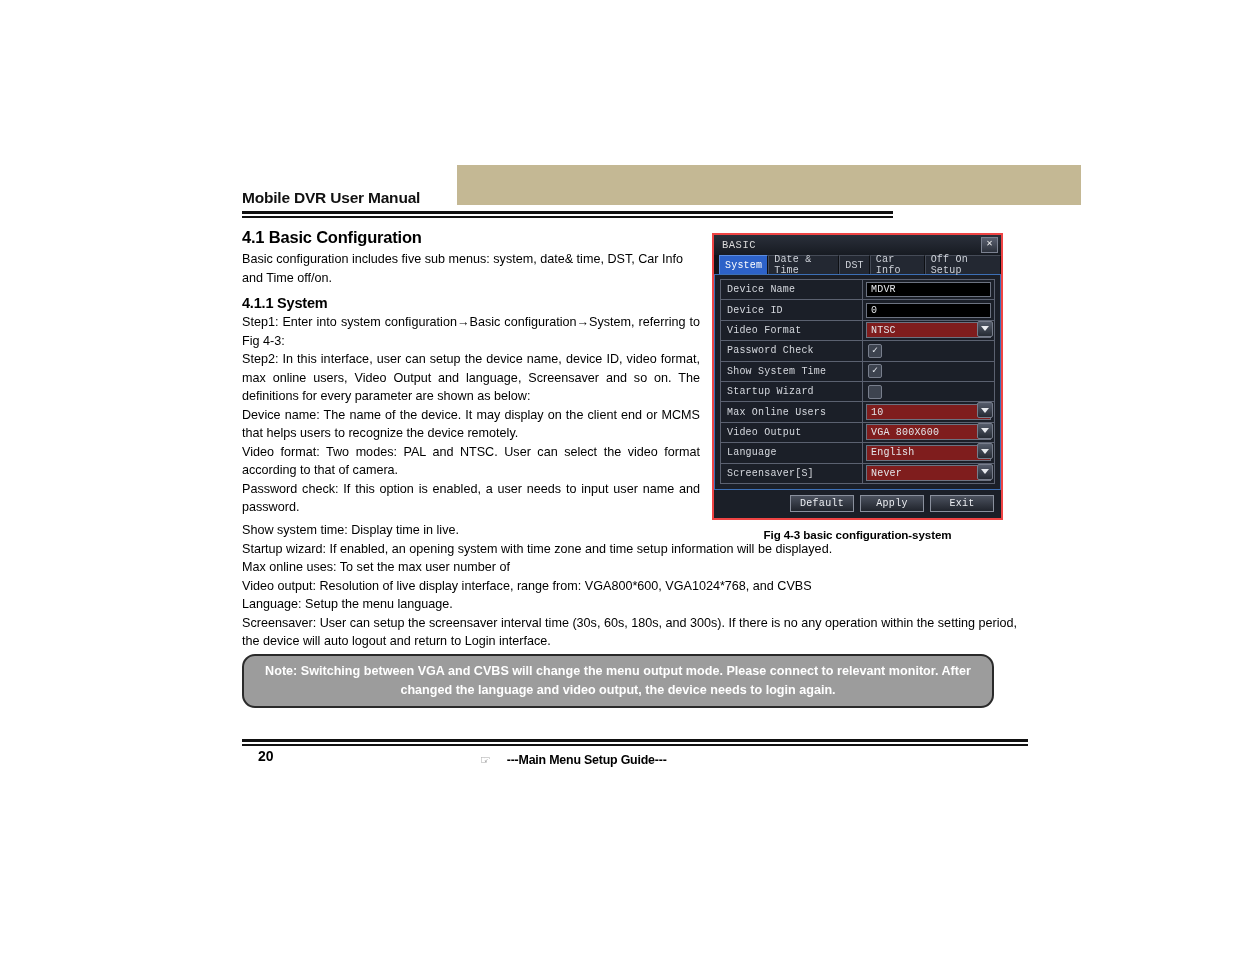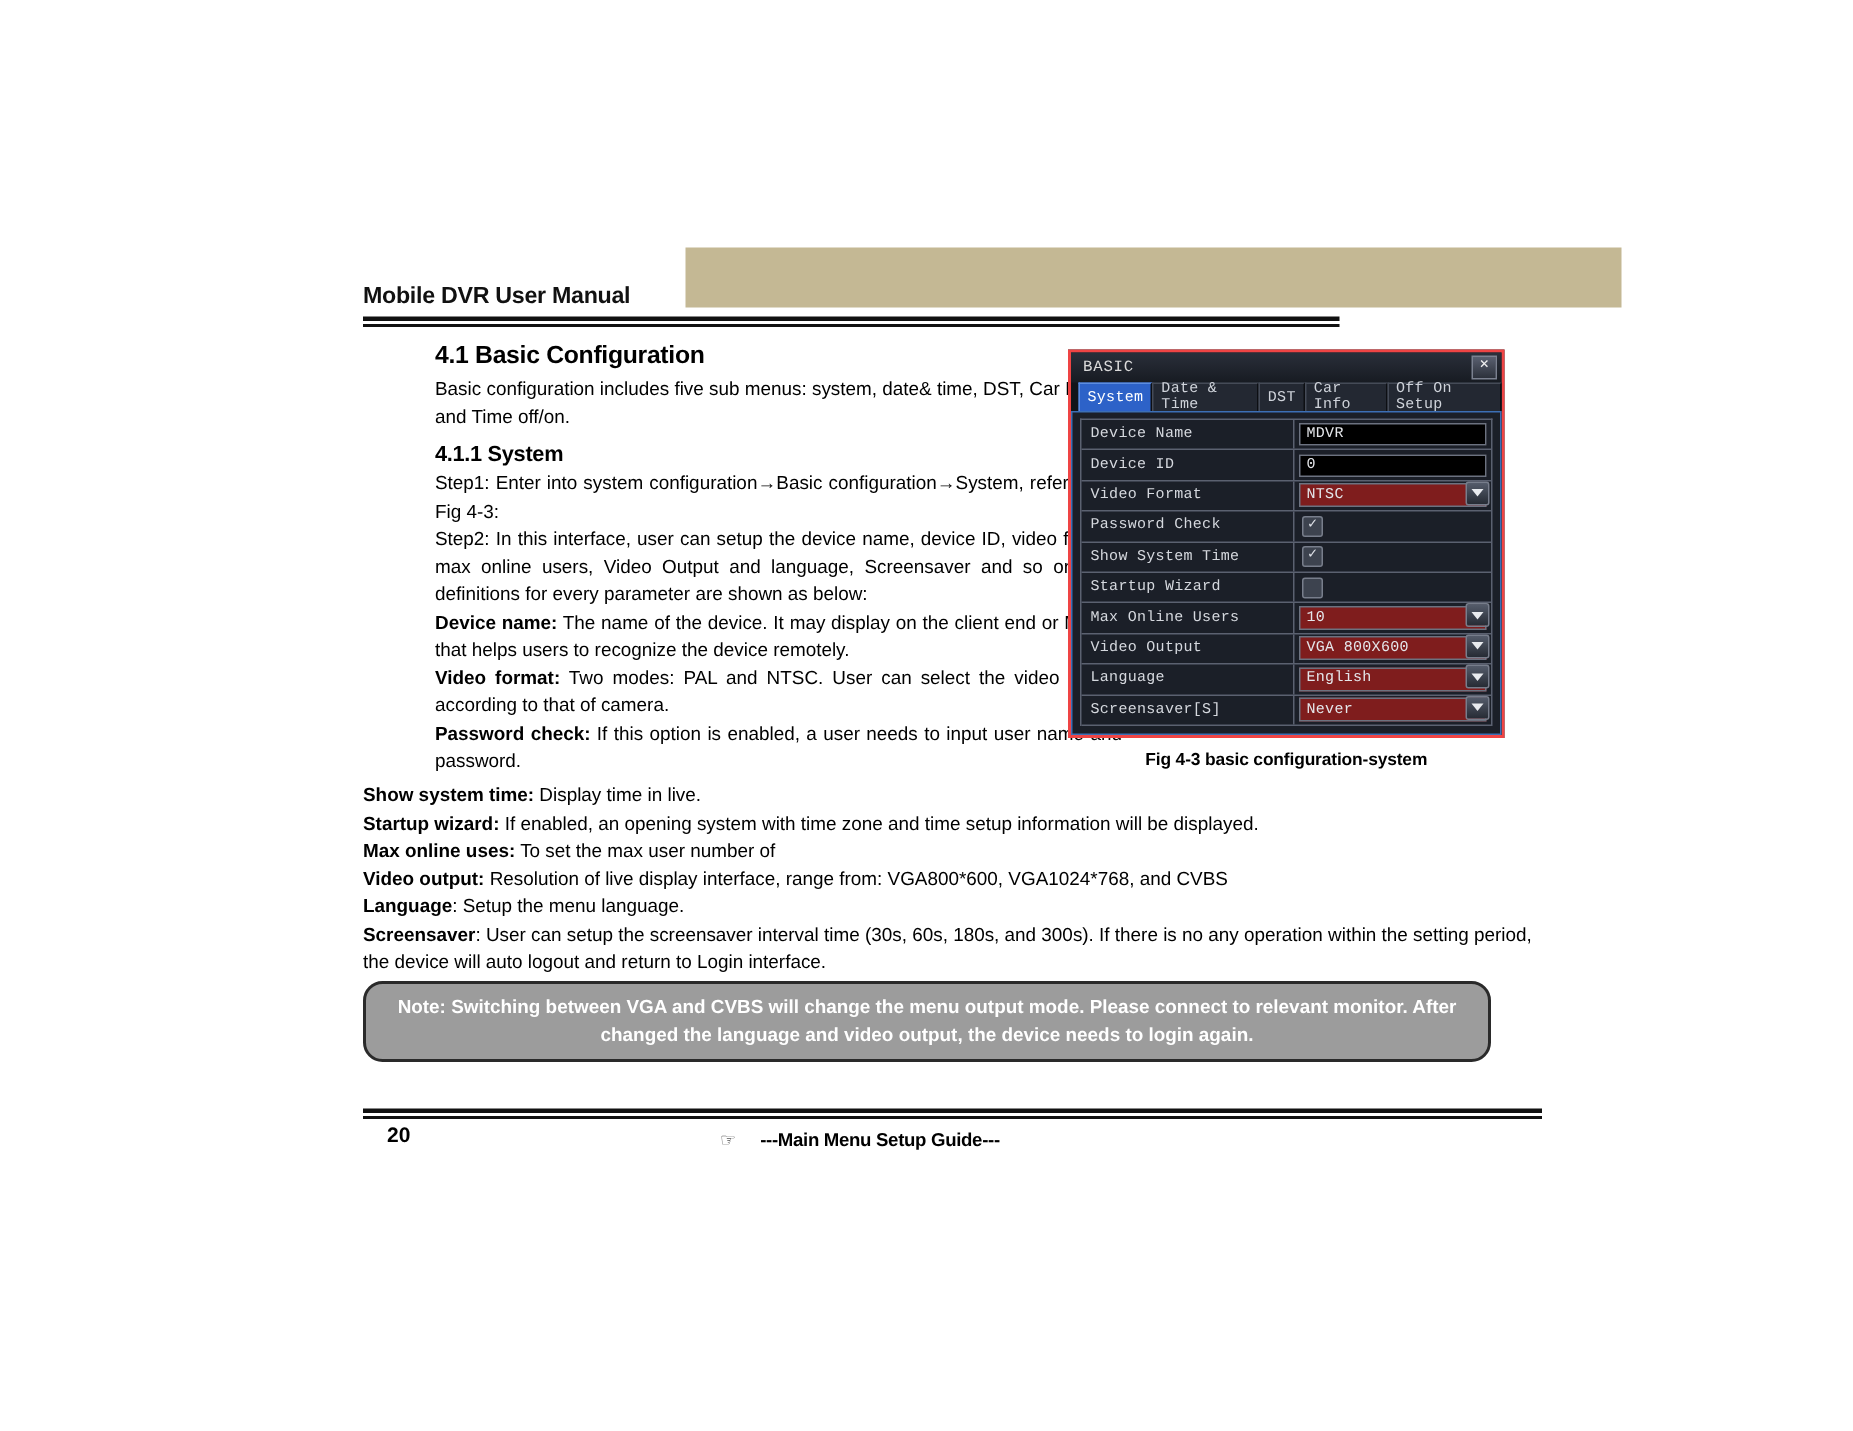--- a/index.html
+++ b/index.html
@@ -82,21 +82,20 @@
     height: 1.5px;
     background: #111;
   }
 
   
   .content {
     position: absolute;
     left: 242px;
     top: 228px;
     width: 786px;
-    margin-left: 48px;
   }
   .col-left {
     width: 458px;
   }
   h2.sec {
     font-size: 16.5px;
     font-weight: bold;
     margin: 0 0 3px 0;
     letter-spacing: -0.2px;
     color: #000;
@@ -111,21 +110,21 @@
   p.body {
     font-size: 12.6px;
     line-height: 18.5px;
     margin: 0 0 0 0;
     color: #000;
   }
   p.just {
     text-align: justify;
   }
   .lbl {
-    font-weight: bold;
+    font-weight: normal;
   }
 
   .content-wide {
     position: absolute;
     left: 242px;
     top: 521px;
     width: 790px;
   }
   .content-wide p.body {
     margin-bottom: 0;
@@ -540,18 +539,23 @@
               <div class="dvr-select">Never</div>
               <span class="dvr-arrow">
                   <i></i>
                 </span>
             </div>
           </div>
 
         </div>
       </div>
 
+      <div class="dvr-buttons">
+        <div class="dvr-btn">Default</div>
+        <div class="dvr-btn">Apply</div>
+        <div class="dvr-btn">Exit</div>
+      </div>
 
     </div>
     <div class="fig-caption">Fig 4-3 basic configuration-system</div>
   </div>
 
 </div>
 
 </body></html>

